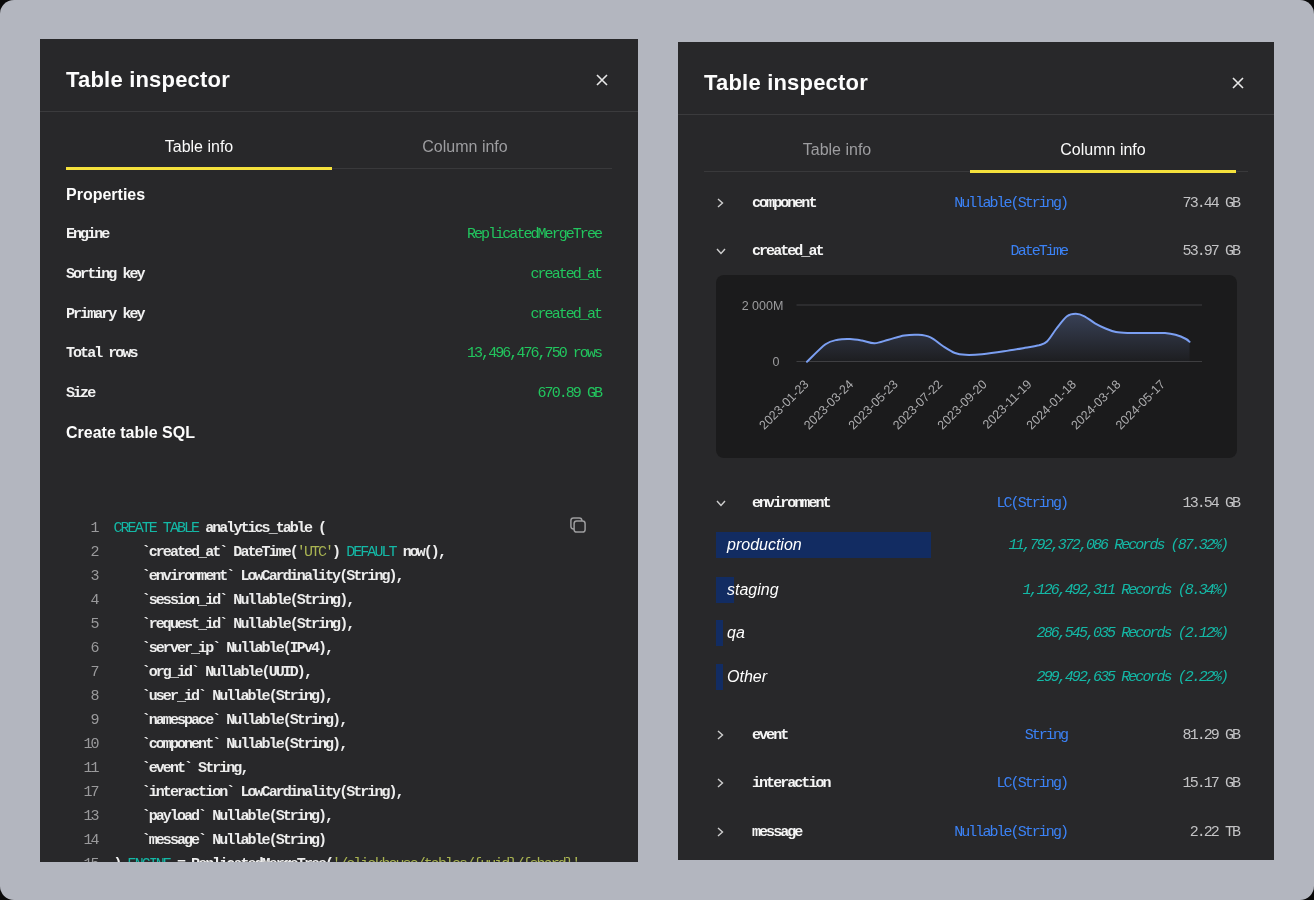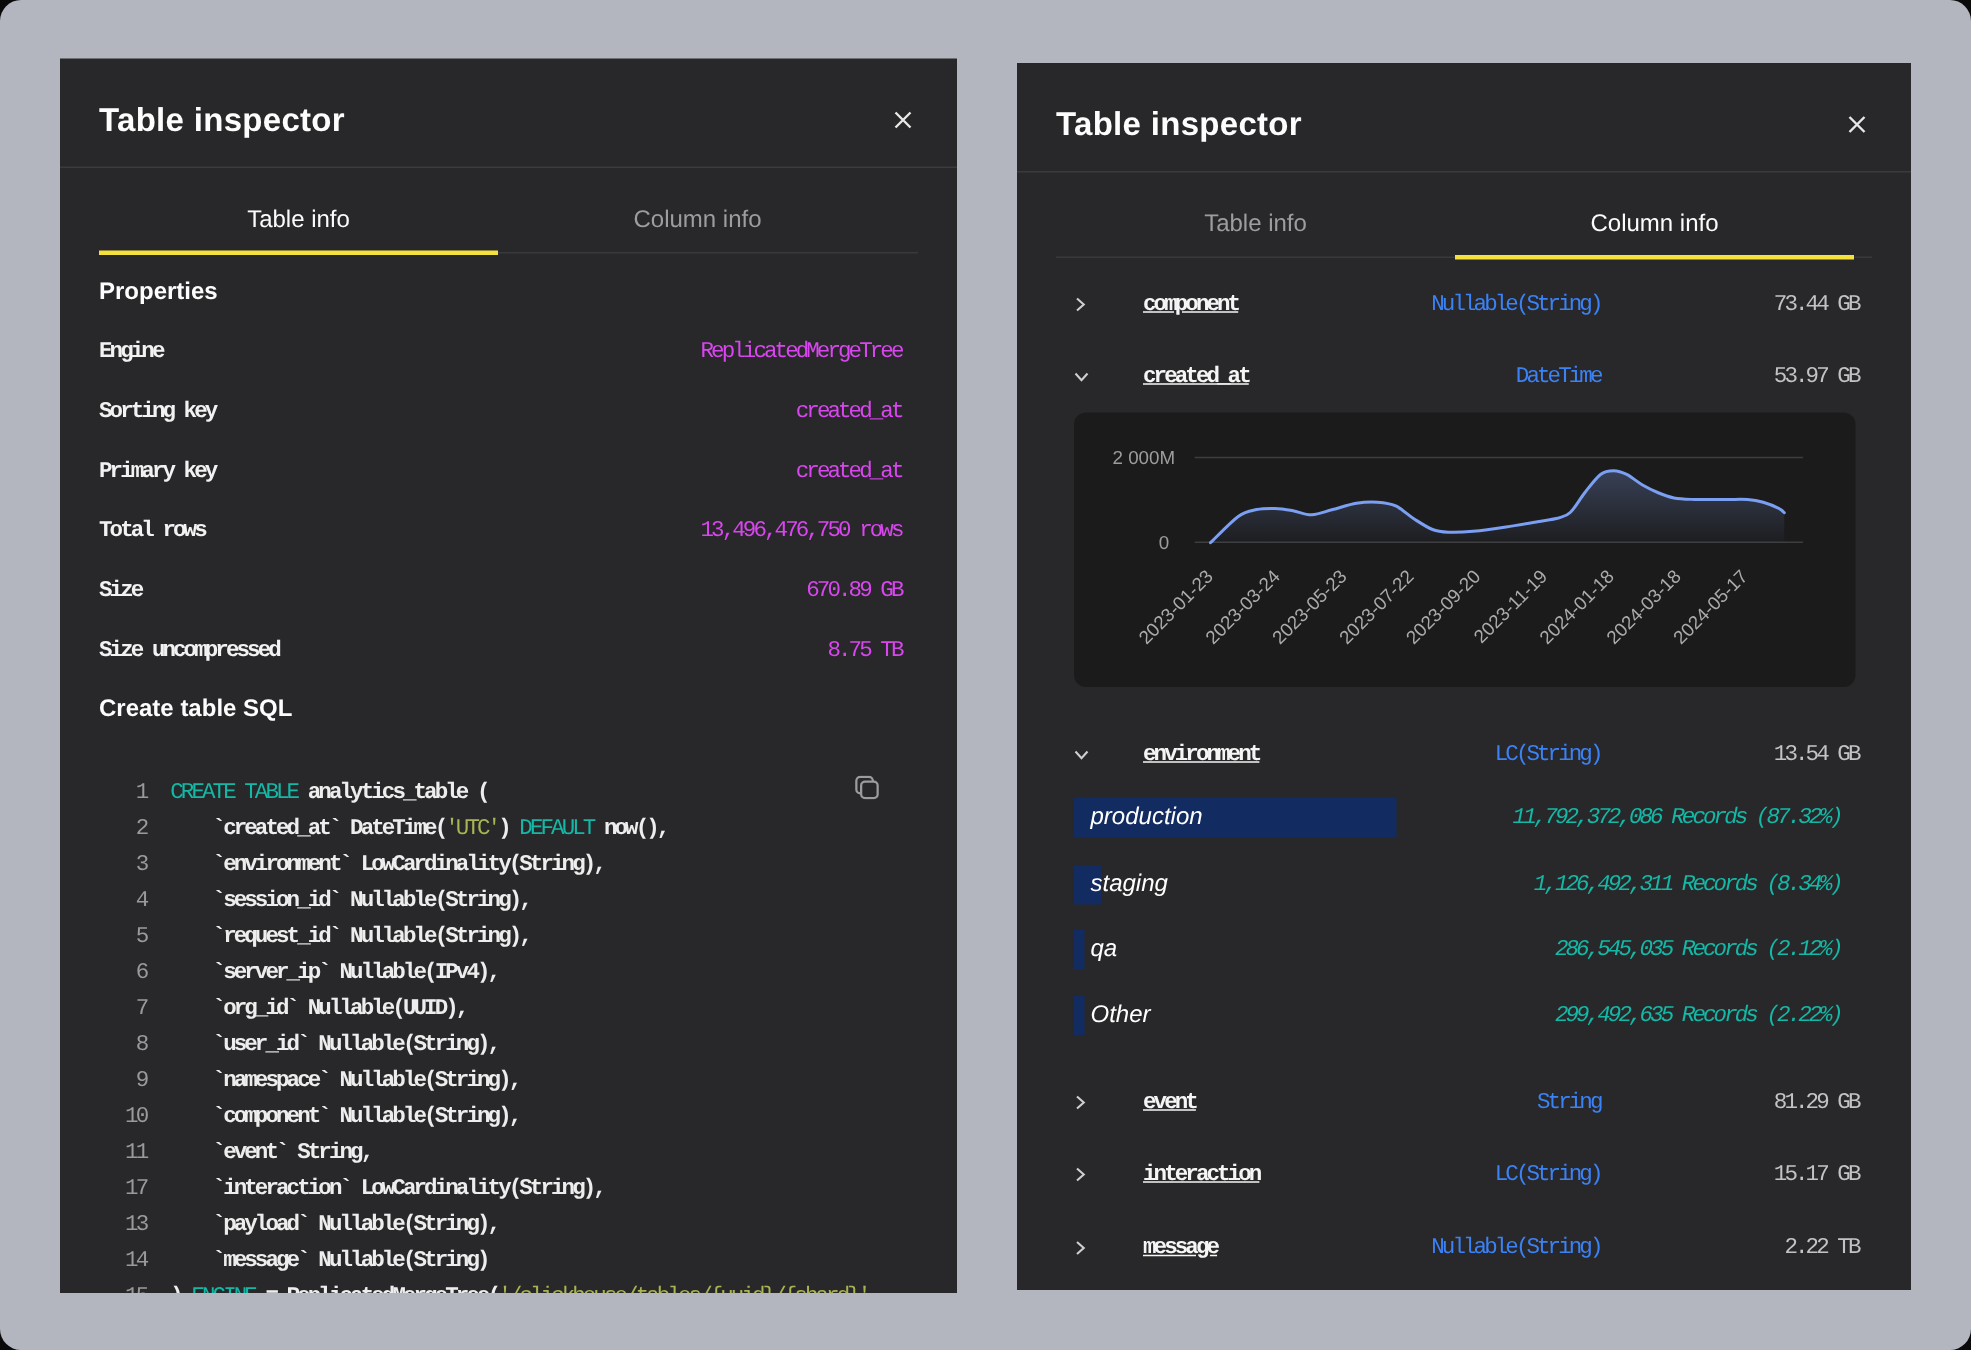--- a/index.html
+++ b/index.html
@@ -16,33 +16,33 @@
 .tab{width:266px;height:100%;display:flex;align-items:center;justify-content:center;padding-top:12px;font-size:16px;color:#9d9da0;position:relative;}
 .tab.act{color:#fbfbfb;}
 .tab.act:after{content:"";position:absolute;left:0;right:0;bottom:-2px;height:3px;background:#f5e13c;}
 .mono{font-family:"Liberation Mono",monospace;font-size:15px;letter-spacing:-1.95px;}
 .sech{font-size:16px;font-weight:bold;color:#fdfdfd;}
 
 .props{position:absolute;left:26px;right:37px;top:136px;}
 .props .sech{height:40px;display:flex;align-items:center;}
 .prow{height:39.7px;display:flex;align-items:center;justify-content:space-between;}
 .prow .k{color:#f2f2f2;font-weight:bold;}
-.prow .v{color:#d946ef;}
+.prow .v{color:#22c55e;}
 
 .code{position:absolute;left:26px;top:477.5px;color:#ededed;}
 .cl{height:24px;display:flex;align-items:center;white-space:pre;}
 .ln{display:inline-block;width:31.5px;text-align:right;color:#9a9a9c;margin-right:16px;letter-spacing:-1.95px;font-weight:normal;}
 .ct{font-weight:bold;letter-spacing:-1.95px;}
 .kw{color:#14b8a6;font-weight:normal;}
 .st{color:#a9b452;font-weight:normal;}
 .copy{position:absolute;right:52px;top:478px;width:16px;height:16px;}
 
 .crow{position:absolute;left:0;width:100%;height:40px;}
 .crow .chev{position:absolute;left:38px;top:50%;transform:translateY(-50%);line-height:0;}
-.crow .cname{position:absolute;left:84px;top:50%;transform:translateY(-50%);color:#f5f5f5;font-weight:bold;text-decoration:underline;}
+.crow .cname{position:absolute;left:74px;top:50%;transform:translateY(-50%);color:#f5f5f5;font-weight:bold;}
 .crow .ctype{position:absolute;right:207px;top:50%;transform:translateY(-50%);color:#3b82f6;}
 .crow .csize{position:absolute;right:35px;top:50%;transform:translateY(-50%);color:#c3c3c5;}
 .brow{position:absolute;left:38px;right:47px;height:26px;font-style:italic;}
 .bar{position:absolute;left:0;top:0;height:26px;background:#122c62;}
 .blabel{position:absolute;left:11px;top:50%;transform:translateY(-50%);font-size:16px;color:#fff;}
 .bval{position:absolute;right:0;top:50%;transform:translateY(-50%);color:#14b8a6;}
 .chart{position:absolute;left:38px;top:233px;width:521px;height:183px;background:#1b1b1c;border-radius:8px;}
 </style>
 </head>
 <body>
@@ -75,24 +75,20 @@
         <span class="k">Primary key</span>
         <span class="v">created_at</span>
       </div>
     <div class="prow mono">
         <span class="k">Total rows</span>
         <span class="v">13,496,476,750 rows</span>
       </div>
     <div class="prow mono">
         <span class="k">Size</span>
         <span class="v">670.89 GB</span>
-      </div>
-    <div class="prow mono">
-        <span class="k">Size uncompressed</span>
-        <span class="v">8.75 TB</span>
       </div>
     <div class="sech" style="margin-top:0;">Create table SQL</div>
   </div>
   <div class="code mono">
     <div class="cl"><span class="ln">1</span><span class="ct"><span class="kw">CREATE TABLE</span> analytics_table (</span></div>
     <div class="cl"><span class="ln">2</span><span class="ct">    `created_at` DateTime(<span class="st">'UTC'</span>) <span class="kw">DEFAULT</span> now(),</span></div>
     <div class="cl"><span class="ln">3</span><span class="ct">    `environment` LowCardinality(String),</span></div>
     <div class="cl"><span class="ln">4</span><span class="ct">    `session_id` Nullable(String),</span></div>
     <div class="cl"><span class="ln">5</span><span class="ct">    `request_id` Nullable(String),</span></div>
     <div class="cl"><span class="ln">6</span><span class="ct">    `server_ip` Nullable(IPv4),</span></div>

